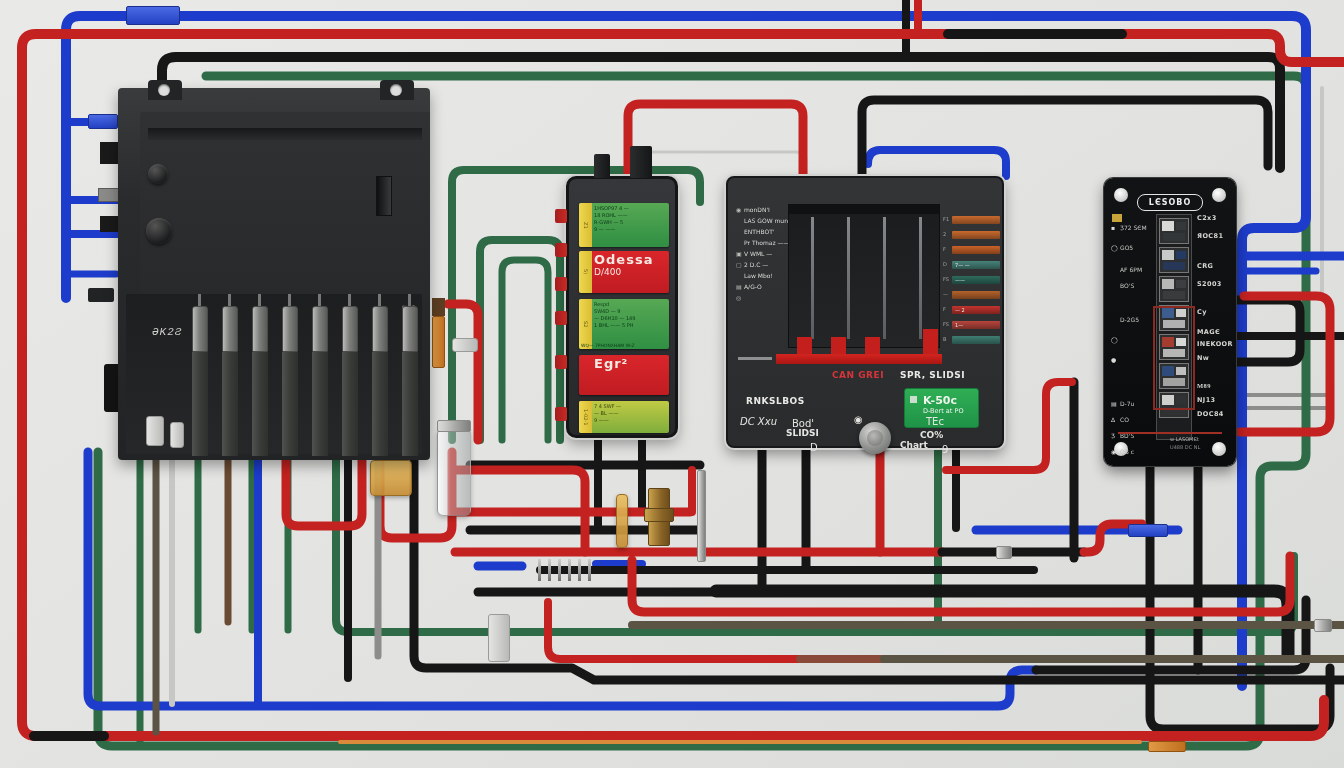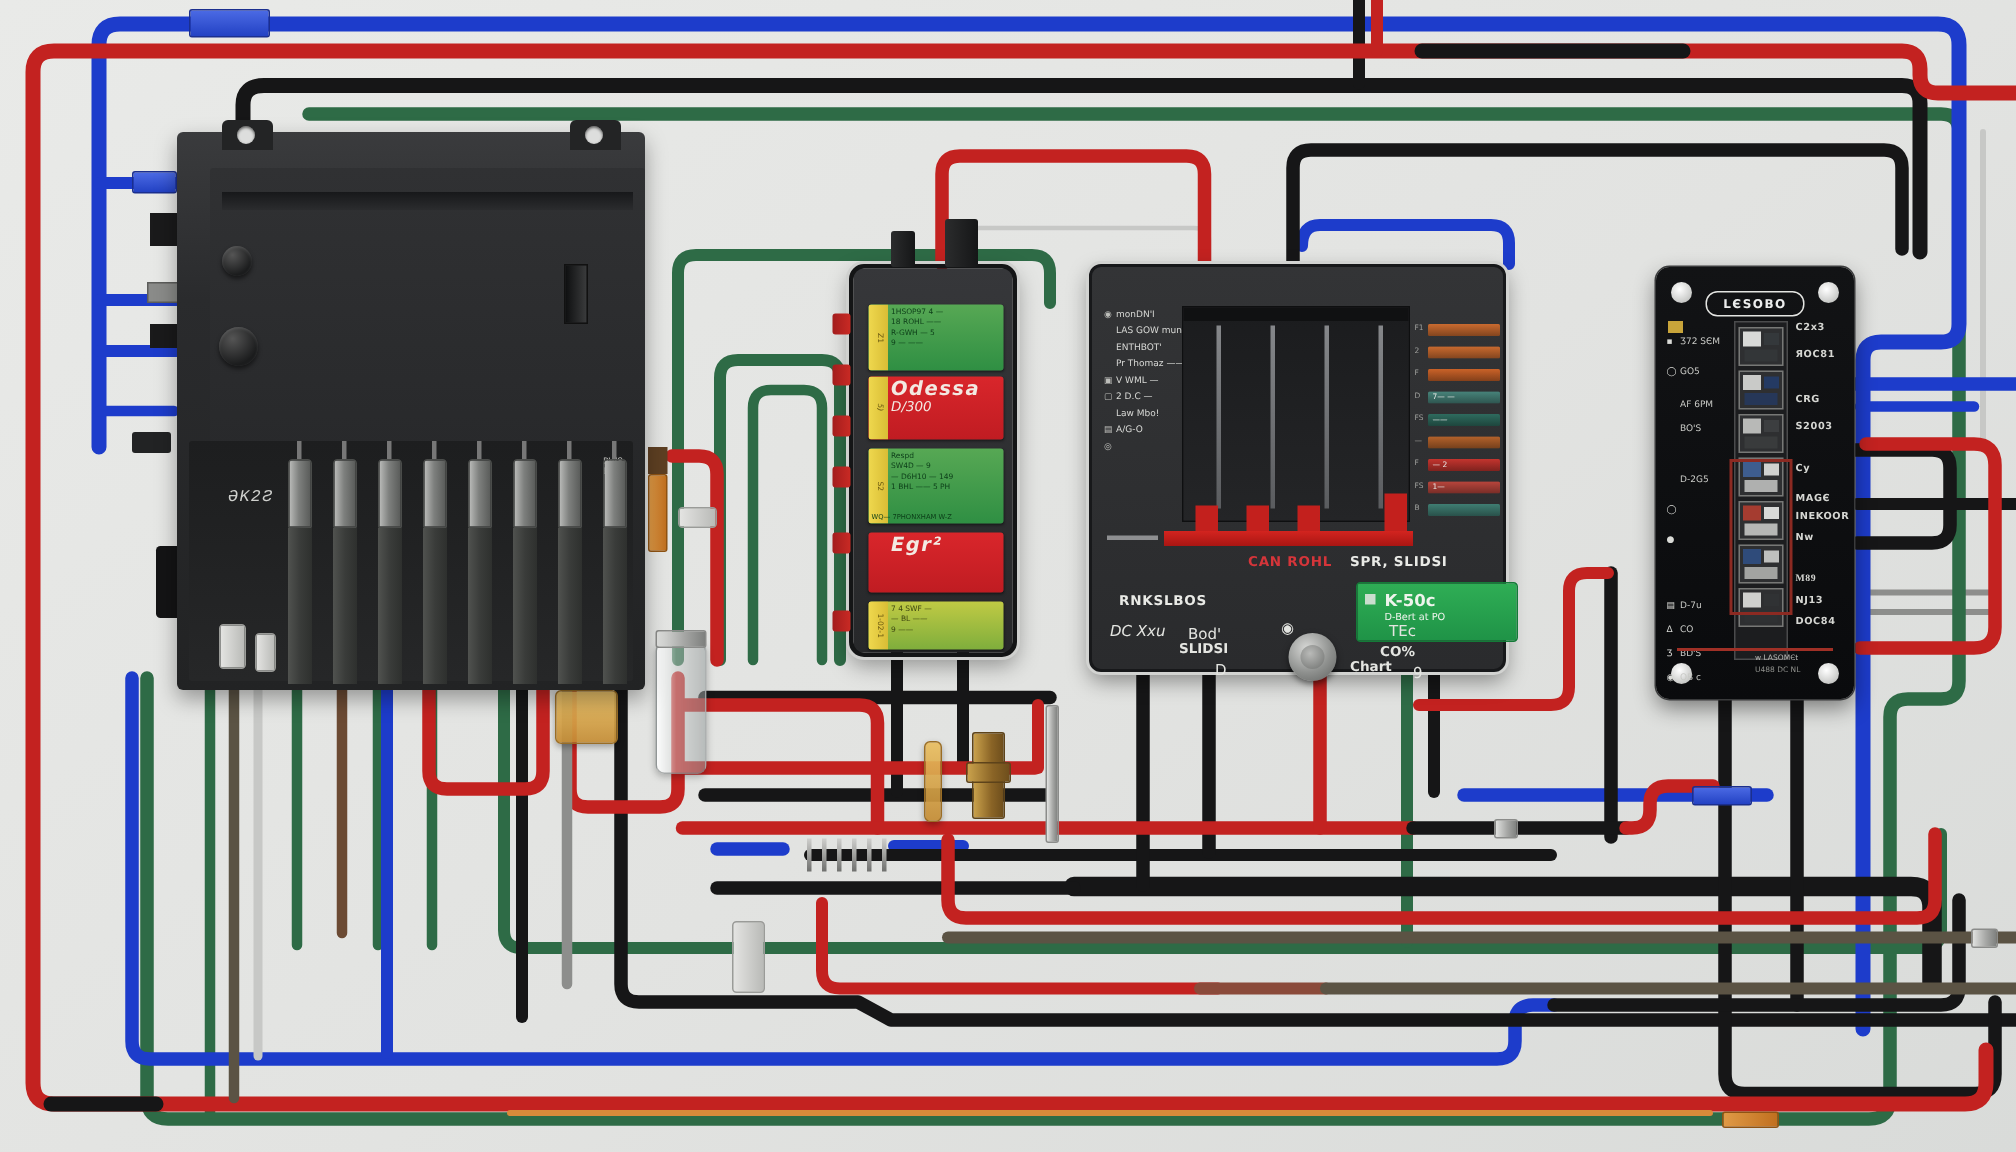--- a/index.html
+++ b/index.html
@@ -27,21 +27,21 @@
   .pin .tip{position:absolute;left:6px;top:-12px;width:3px;height:12px;background:#777;}
   .pin .body{height:104px;background:linear-gradient(90deg,#50524f,#3a3c3a 50%,#2e302e);}
   .wconn{position:absolute;background:linear-gradient(90deg,#e4e4e2,#b9bab7);border-radius:3px;border:1px solid #9a9b98;}
   
   #midp{left:566px;top:176px;width:112px;height:262px;background:linear-gradient(180deg,#36373a,#27282a);border:3px solid #141516;border-radius:10px;box-shadow:0 0 0 2px #cfd0ce,0 6px 14px rgba(0,0,0,.35);}
   .strip{position:absolute;left:10px;width:90px;border-radius:2px;overflow:hidden;box-shadow:0 1px 2px rgba(0,0,0,.5);}
   .strip .ytab{position:absolute;left:0;top:0;bottom:0;width:13px;background:linear-gradient(90deg,#efd84e,#d9bd35);color:#6b5a10;font-size:5px;writing-mode:vertical-rl;text-align:center;line-height:13px;}
   .strip .content{position:absolute;left:15px;top:2px;right:2px;bottom:2px;}
   .strip.green{background:linear-gradient(180deg,#57a854,#2f8f43);}
   .strip.lime{background:linear-gradient(180deg,#c0ca44,#7fae3c);}
-  .strip.red{background:linear-gradient(180deg,#d9262b,#c01c22);font-style:italic;}
+  .strip.red{background:linear-gradient(180deg,#d9262b,#c01c22);}
   .strip .tline{font-size:5px;color:#0c3d18;line-height:7px;white-space:nowrap;overflow:hidden;}
   .strip.lime .tline{color:#3c4410;}
   .strip .big{color:#f3e9e2;font-size:13px;font-weight:bold;letter-spacing:1px;line-height:14px;}
   .strip .sub{color:#f3e9e2;font-size:9px;line-height:10px;}
   .strip .foot{position:absolute;left:2px;bottom:1px;font-size:4.5px;color:#0c3d18;white-space:nowrap;}
   .rtab{position:absolute;left:-14px;width:12px;height:14px;background:linear-gradient(90deg,#a31d1d,#c92a24);border-radius:2px;}
   .stubtop{position:absolute;background:linear-gradient(90deg,#2b2c2d,#151617);border-radius:2px;}
   
   #cpanel{left:726px;top:176px;width:278px;height:272px;background:linear-gradient(180deg,#333436,#2a2b2d);border:2px solid #17181a;border-radius:8px;box-shadow:0 0 0 2px #d2d3d1,0 6px 14px rgba(0,0,0,.4);}
   #cpanel .screen{position:absolute;left:60px;top:26px;width:152px;height:144px;background:linear-gradient(180deg,#1b1c1e,#242527);border:1px solid #0e0f10;}
@@ -283,21 +283,21 @@
             <div class="tline">1HSOP97 4 —</div>
             <div class="tline">18 ROHL ——</div>
             <div class="tline">R-GWH — 5</div>
             <div class="tline">9 — ——</div>
           </div>
         </div>
         <div class="strip red" style="top: 72px; height: 42px;">
           <div class="ytab">5)</div>
           <div class="content">
             <div class="big">Odessa</div>
-            <div class="sub">D/300</div>
+            <div class="sub">D/400</div>
           </div>
         </div>
         <div class="strip green" style="top: 120px; height: 50px;">
           <div class="ytab">S2</div>
           <div class="content">
             <div class="tline">Respd</div>
             <div class="tline">SW4D — 9</div>
             <div class="tline">— D6H10 — 149</div>
             <div class="tline">1 BHL —— 5 PH</div>
           </div>
@@ -385,23 +385,23 @@
         <div class="bar" style="background: linear-gradient(rgb(184, 69, 60), rgba(0, 0, 0, 0.35)), rgb(184, 69, 60);">
           <span class="bg">FS</span>
           <span class="bl">1—</span>
         </div>
         <div class="bar" style="background: linear-gradient(rgb(63, 125, 114), rgba(0, 0, 0, 0.35)), rgb(63, 125, 114);">
           <span class="bg">B</span>
           <span class="bl"></span>
         </div>
       </div>
     <div class="hdr" style="left:18px;margin-top:26px;">RNKSLBOS</div>
-    <div class="hdr" style="left:104px;color:#d5353a;">CAN ROHL</div>
+    <div class="hdr" style="left:104px;color:#d5353a;">CAN GREI</div>
     <div class="hdr" style="left:172px;">SPR, SLIDSI</div>
-    <div class="gp" style="left:176px;width:108px;">
+    <div class="gp" style="left:176px;width:75px;">
       <div class="sq"></div>
       <div style="position:absolute;left:18px;top:6px;">
         <div class="big">K-50c</div>
         <div class="sub">D-Bert at PO</div>
       </div>
     </div>
     <span class="botlab" style="left:12px;top:238px;font-style:italic;">DC Xxu</span>
     <span class="botlab" style="left:64px;top:240px;">Bod'</span>
     <span class="botlab b" style="left:58px;top:250px;">SLIDSI</span>
     <span class="botlab" style="left:82px;top:264px;">D</span>

